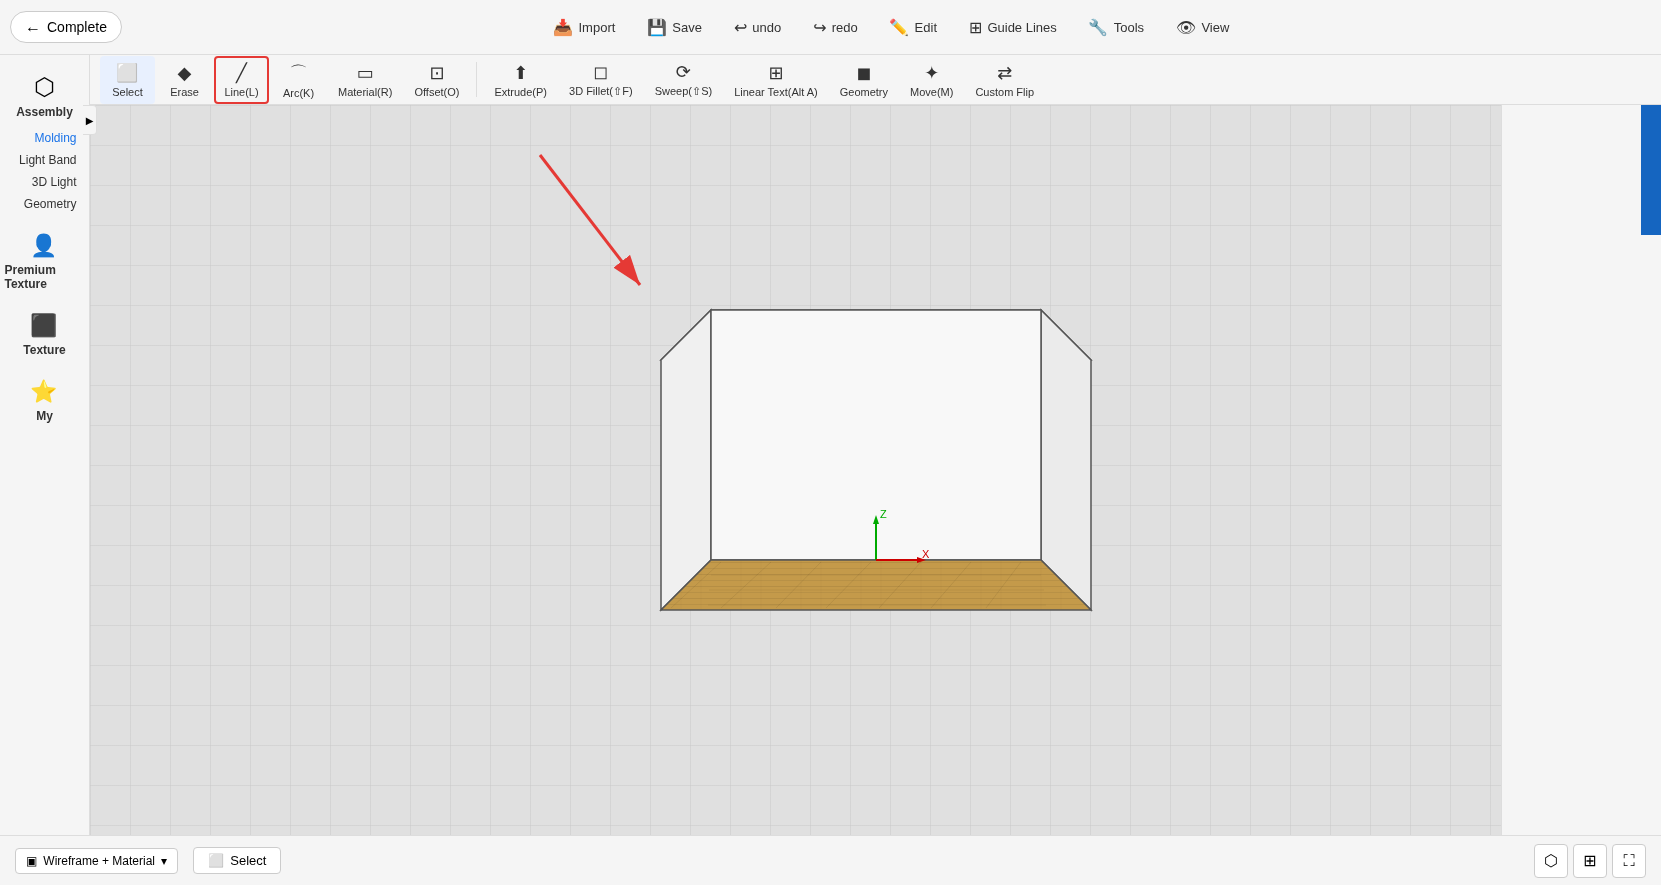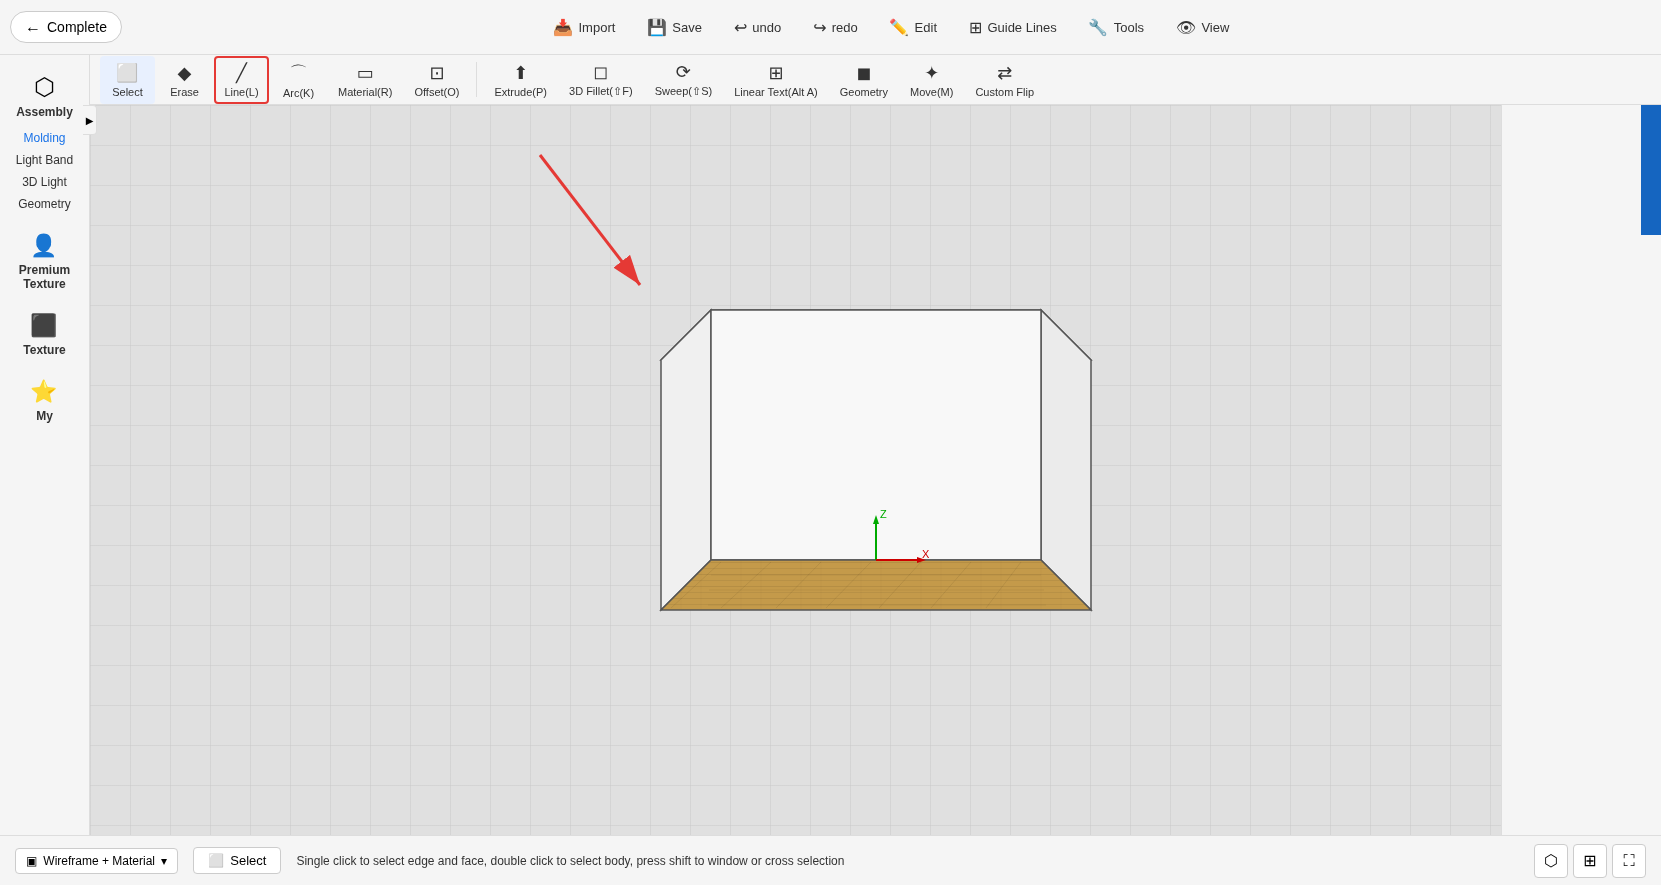--- a/index.html
+++ b/index.html
@@ -42,30 +42,30 @@
     .tool-icon { font-size: 18px; margin-bottom: 2px; }
     .tool-separator { width: 1px; height: 35px; background: #ddd; margin: 0 5px; }
 
     
     #sidebar {
       position: absolute; top: 55px; left: 0; width: 90px; bottom: 50px;
       background: #f5f5f5; border-right: 1px solid #ddd;
       display: flex; flex-direction: column; align-items: center; padding-top: 10px; z-index: 98;
     }
     .sidebar-section-title {
-      font-size: 12px; font-weight: bold; color: #333; text-align: center; margin-top: 4px;
+      font-size: 12px; font-weight: bold; color: #333; margin-top: 4px;
     }
     .sidebar-icon-btn {
       display: flex; flex-direction: column; align-items: center; cursor: pointer;
       padding: 8px 0; width: 80px; border-radius: 6px;
     }
     .sidebar-icon { font-size: 24px; }
     .sidebar-menu-item {
       font-size: 12px; color: #333; cursor: pointer; padding: 4px 8px;
-      width: 80px; text-align: center; border-radius: 4px;
+      width: 80px; text-align: right; border-radius: 4px;
     }
     .sidebar-menu-item.active { color: #1a73e8; font-weight: 500; }
 
     
     #collapse-arrow {
       position: absolute; top: 105px; left: 83px;
       width: 14px; height: 30px; background: #f5f5f5; border: 1px solid #ddd;
       border-left: none; cursor: pointer; display: flex; align-items: center; justify-content: center;
       font-size: 10px; border-radius: 0 4px 4px 0; z-index: 99;
     }
@@ -353,21 +353,20 @@
 <div id="statusbar">
   <button class="status-mode-btn">
     <span>▣</span>
     <span>Wireframe + Material</span>
     <span>▾</span>
   </button>
   <button class="status-select-btn">
     <span>⬜</span>
     <span>Select</span>
   </button>
-  <span class="status-hint">Single click to select edge and face, double click to select body, press shift to window or cross selection</span>
   <div class="status-icon-btns">
     <button class="status-icon-btn">
       <span>⬡</span>
     </button>
     <button class="status-icon-btn">
       <span>⊞</span>
     </button>
     <button class="status-icon-btn">
       <span>⛶</span>
     </button>

